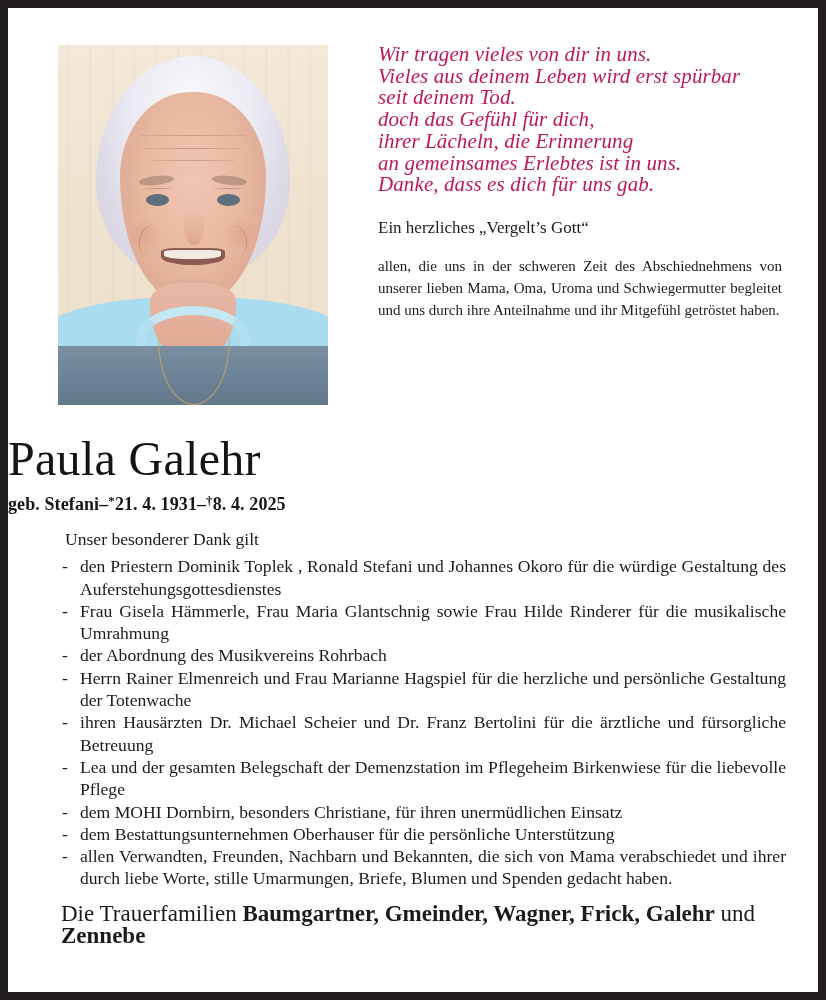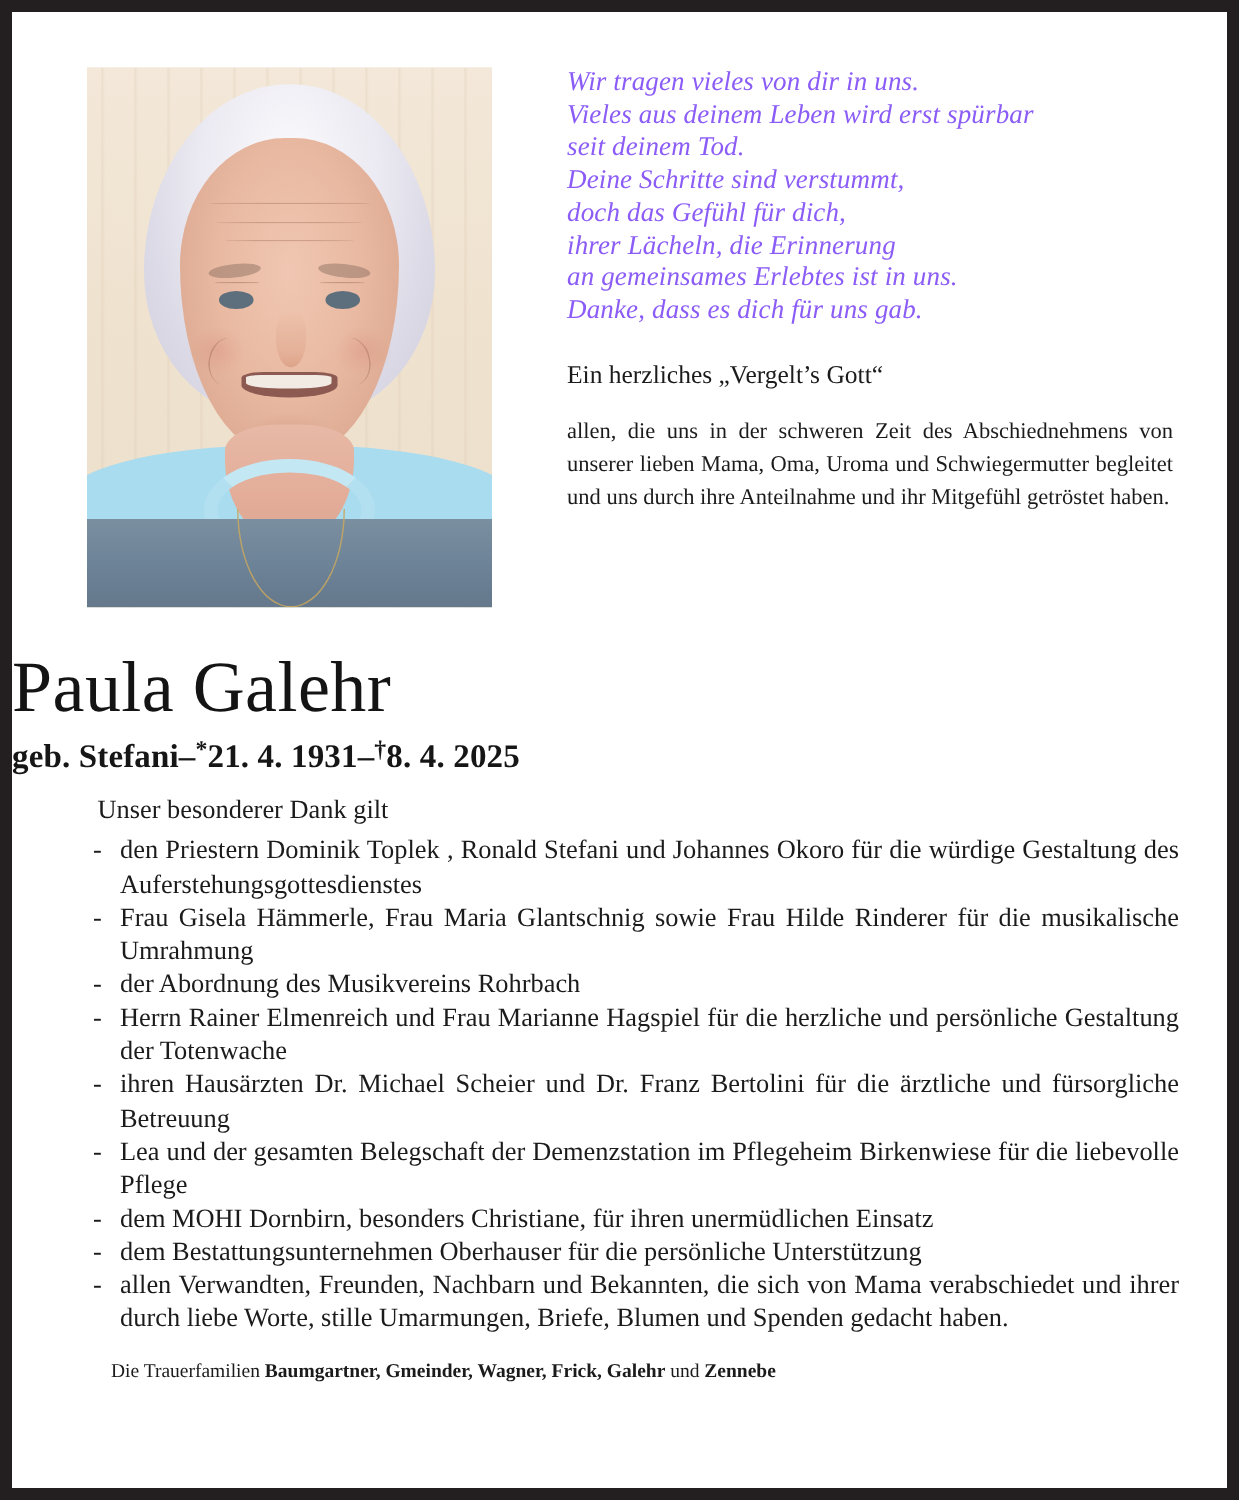--- a/index.html
+++ b/index.html
@@ -250,23 +250,23 @@
 
   
   .right-col {
     position: absolute;
     left: 370px;
     top: 36px;
     width: 404px;
   }
   .poem {
     font-style: italic;
-    font-size: 18px;
+    font-size: 21px;
     line-height: 21.7px;
-    color: #8b5cf6;
+    color: #be185d;
     letter-spacing: 0.1px;
   }
   .poem .line { white-space: nowrap; }
   .vergelt {
     margin-top: 19px;
     font-size: 17px;
     line-height: 26px;
     color: #1c1b1b;
     white-space: nowrap;
   }
@@ -291,21 +291,21 @@
   }
   .name {
     font-size: 48px;
     line-height: 54px;
     color: #141414;
     letter-spacing: 0.3px;
     font-weight: 400;
   }
   .dates {
     margin-top: 6px;
-    font-size: 22px;
+    font-size: 18px;
     line-height: 24px;
     font-weight: bold;
     color: #161616;
     letter-spacing: 0.1px;
   }
   .dates sup {
     font-size: 0.72em;
     vertical-align: 0.42em;
     line-height: 0;
   }
@@ -339,22 +339,22 @@
   ul.thanks-list li .dash {
     position: absolute;
     left: 6px;
     top: 0;
   }
   ul.thanks-list li.nowrap-item {
     text-align: left;
   }
   .families {
     margin-top: 13px;
-    margin-left: 18px;
-    font-size: 13px;
+    margin-left: 5px;
+    font-size: 23px;
     line-height: 22.3px;
     color: #1c1b1b;
   }
   .families b { font-weight: bold; }
 </style>
 </head>
 <body>
 
 <div class="page">
   <div class="inner">
@@ -390,21 +390,20 @@
           <div class="body-band"></div>
           <div class="chain"></div>
         </div>
       </div>
 
       <div class="right-col">
         <div class="poem">
           <div class="line">Wir tragen vieles von dir in uns.</div>
           <div class="line">Vieles aus deinem Leben wird erst spürbar</div>
           <div class="line">seit deinem Tod.</div>
-          <div class="line">Deine Schritte sind verstummt,</div>
           <div class="line">doch das Gefühl für dich,</div>
           <div class="line">ihrer Lächeln, die Erinnerung</div>
           <div class="line">an gemeinsames Erlebtes ist in uns.</div>
           <div class="line">Danke, dass es dich für uns gab.</div>
         </div>
 
         <div class="vergelt">Ein herzliches „Vergelt’s Gott“</div>
 
         <div class="thanks-para">allen, die uns in der schweren Zeit des Abschiednehmens von unserer lieben Mama, Oma, Uroma und Schwiegermutter begleitet und uns durch ihre Anteilnahme und ihr Mitgefühl getröstet haben.</div>
       </div>

